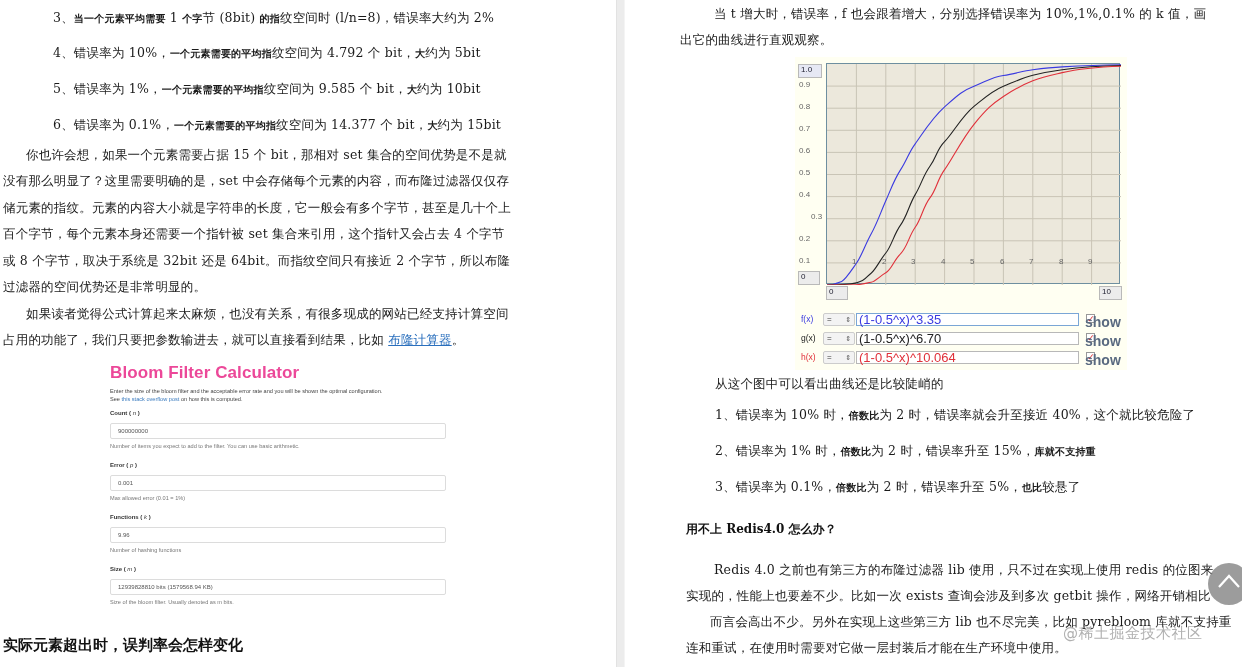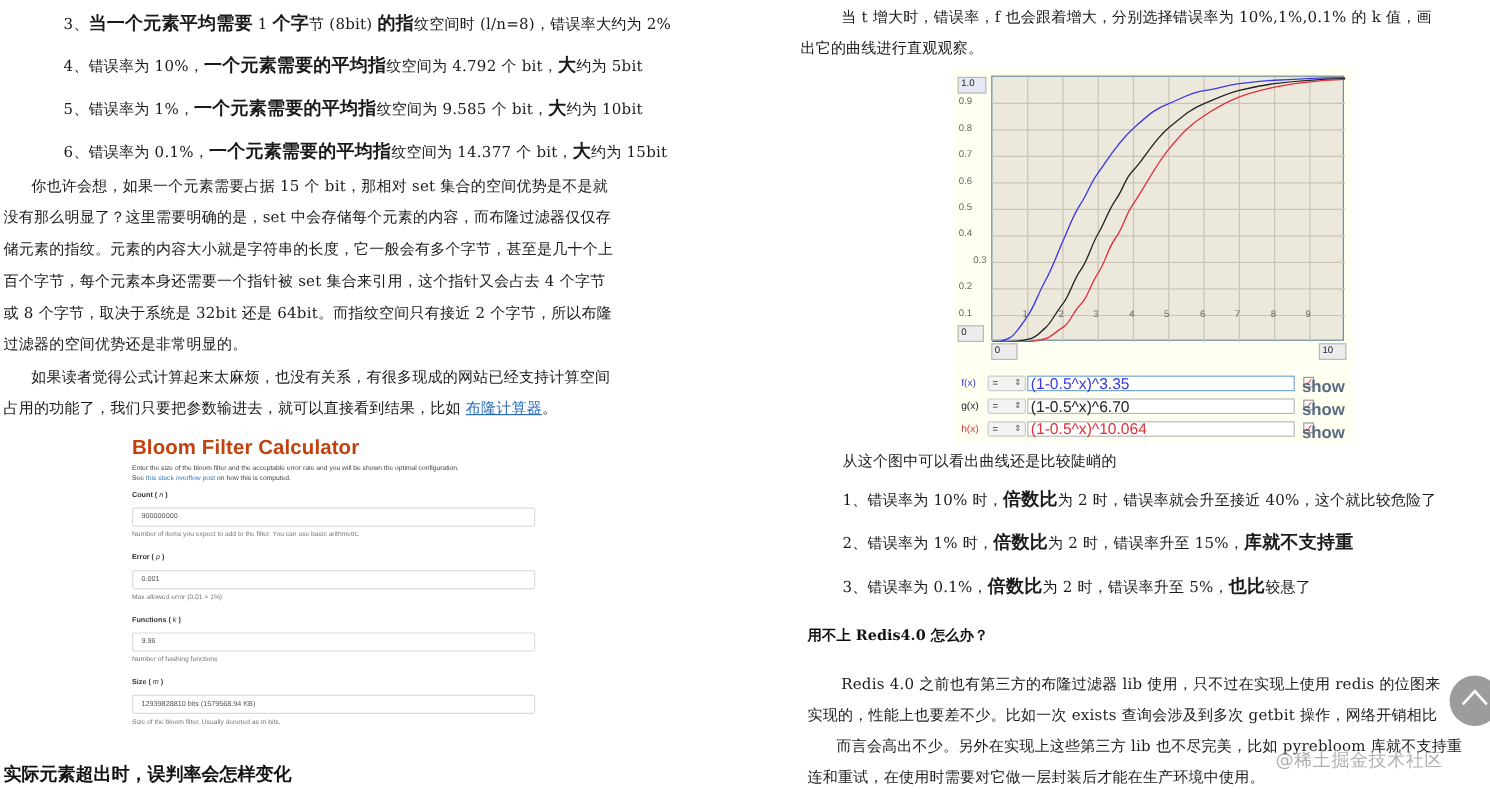--- a/index.html
+++ b/index.html
@@ -1,30 +1,30 @@
 <!DOCTYPE html>
 <html><head>
 <meta charset="utf-8">
 <style>
   * { box-sizing: border-box; margin: 0; padding: 0; }
   html, body { width: 1242px; height: 667px; overflow: hidden; background: #ffffff; }
   body { position: relative; font-family: "DejaVu Serif", "Liberation Serif", serif; color: #1a1a1a; }
 
   .page { position: absolute; top: 0; height: 667px; background: #fff; overflow: hidden; }
   .page-left { left: 0; width: 616px; }
-  .page-right { left: 612px; width: 617px; }
+  .page-right { left: 625px; width: 617px; }
   .divider { position: absolute; left: 616px; top: 0; width: 9px; height: 667px; background: #ececec; border-left: 1px solid #e2e2e2; border-right: 1px solid #f4f4f4; }
 
   .line { position: absolute; font-size: 12.5px; white-space: nowrap; letter-spacing: 0.2px; }
-  .b { font-weight: bold; font-family: "DejaVu Sans", "Liberation Sans", sans-serif; font-size: 15px; }
+  .b { font-weight: bold; font-family: "DejaVu Sans", "Liberation Sans", sans-serif; font-size: 10px; }
   .link { color: #2a6fbd; text-decoration: underline; }
 
   
   .calc { position: absolute; left: 104px; top: 362px; width: 352px; height: 250px; background: #fff; font-family: "Liberation Sans", "DejaVu Sans", sans-serif; color: #333; }
-  .calc .title { position: absolute; left: 6px; top: 1px; font-size: 17px; font-weight: bold; color: #c2410c; letter-spacing: 0.1px; }
+  .calc .title { position: absolute; left: 6px; top: 1px; font-size: 17px; font-weight: bold; color: #ec4899; letter-spacing: 0.1px; }
   .calc .desc { position: absolute; left: 6px; font-size: 5.6px; color: #444; white-space: nowrap; }
   .calc .desc .so { color: #3a7bbf; }
   .calc .lbl { position: absolute; left: 6px; font-size: 6px; font-weight: bold; color: #333; }
   .calc .lbl i { font-weight: normal; }
   .calc .inp { position: absolute; left: 6px; width: 336px; height: 16px; border: 1px solid #dcdcdc; border-radius: 2px; font-size: 6px; color: #555; padding: 4px 7px; background: #fff; }
   .calc .help { position: absolute; left: 6px; font-size: 5.6px; color: #777; white-space: nowrap; }
 
   .section-h { position: absolute; font-family: "DejaVu Sans", "Liberation Sans", sans-serif; font-weight: bold; color: #111; white-space: nowrap; }
 
   

